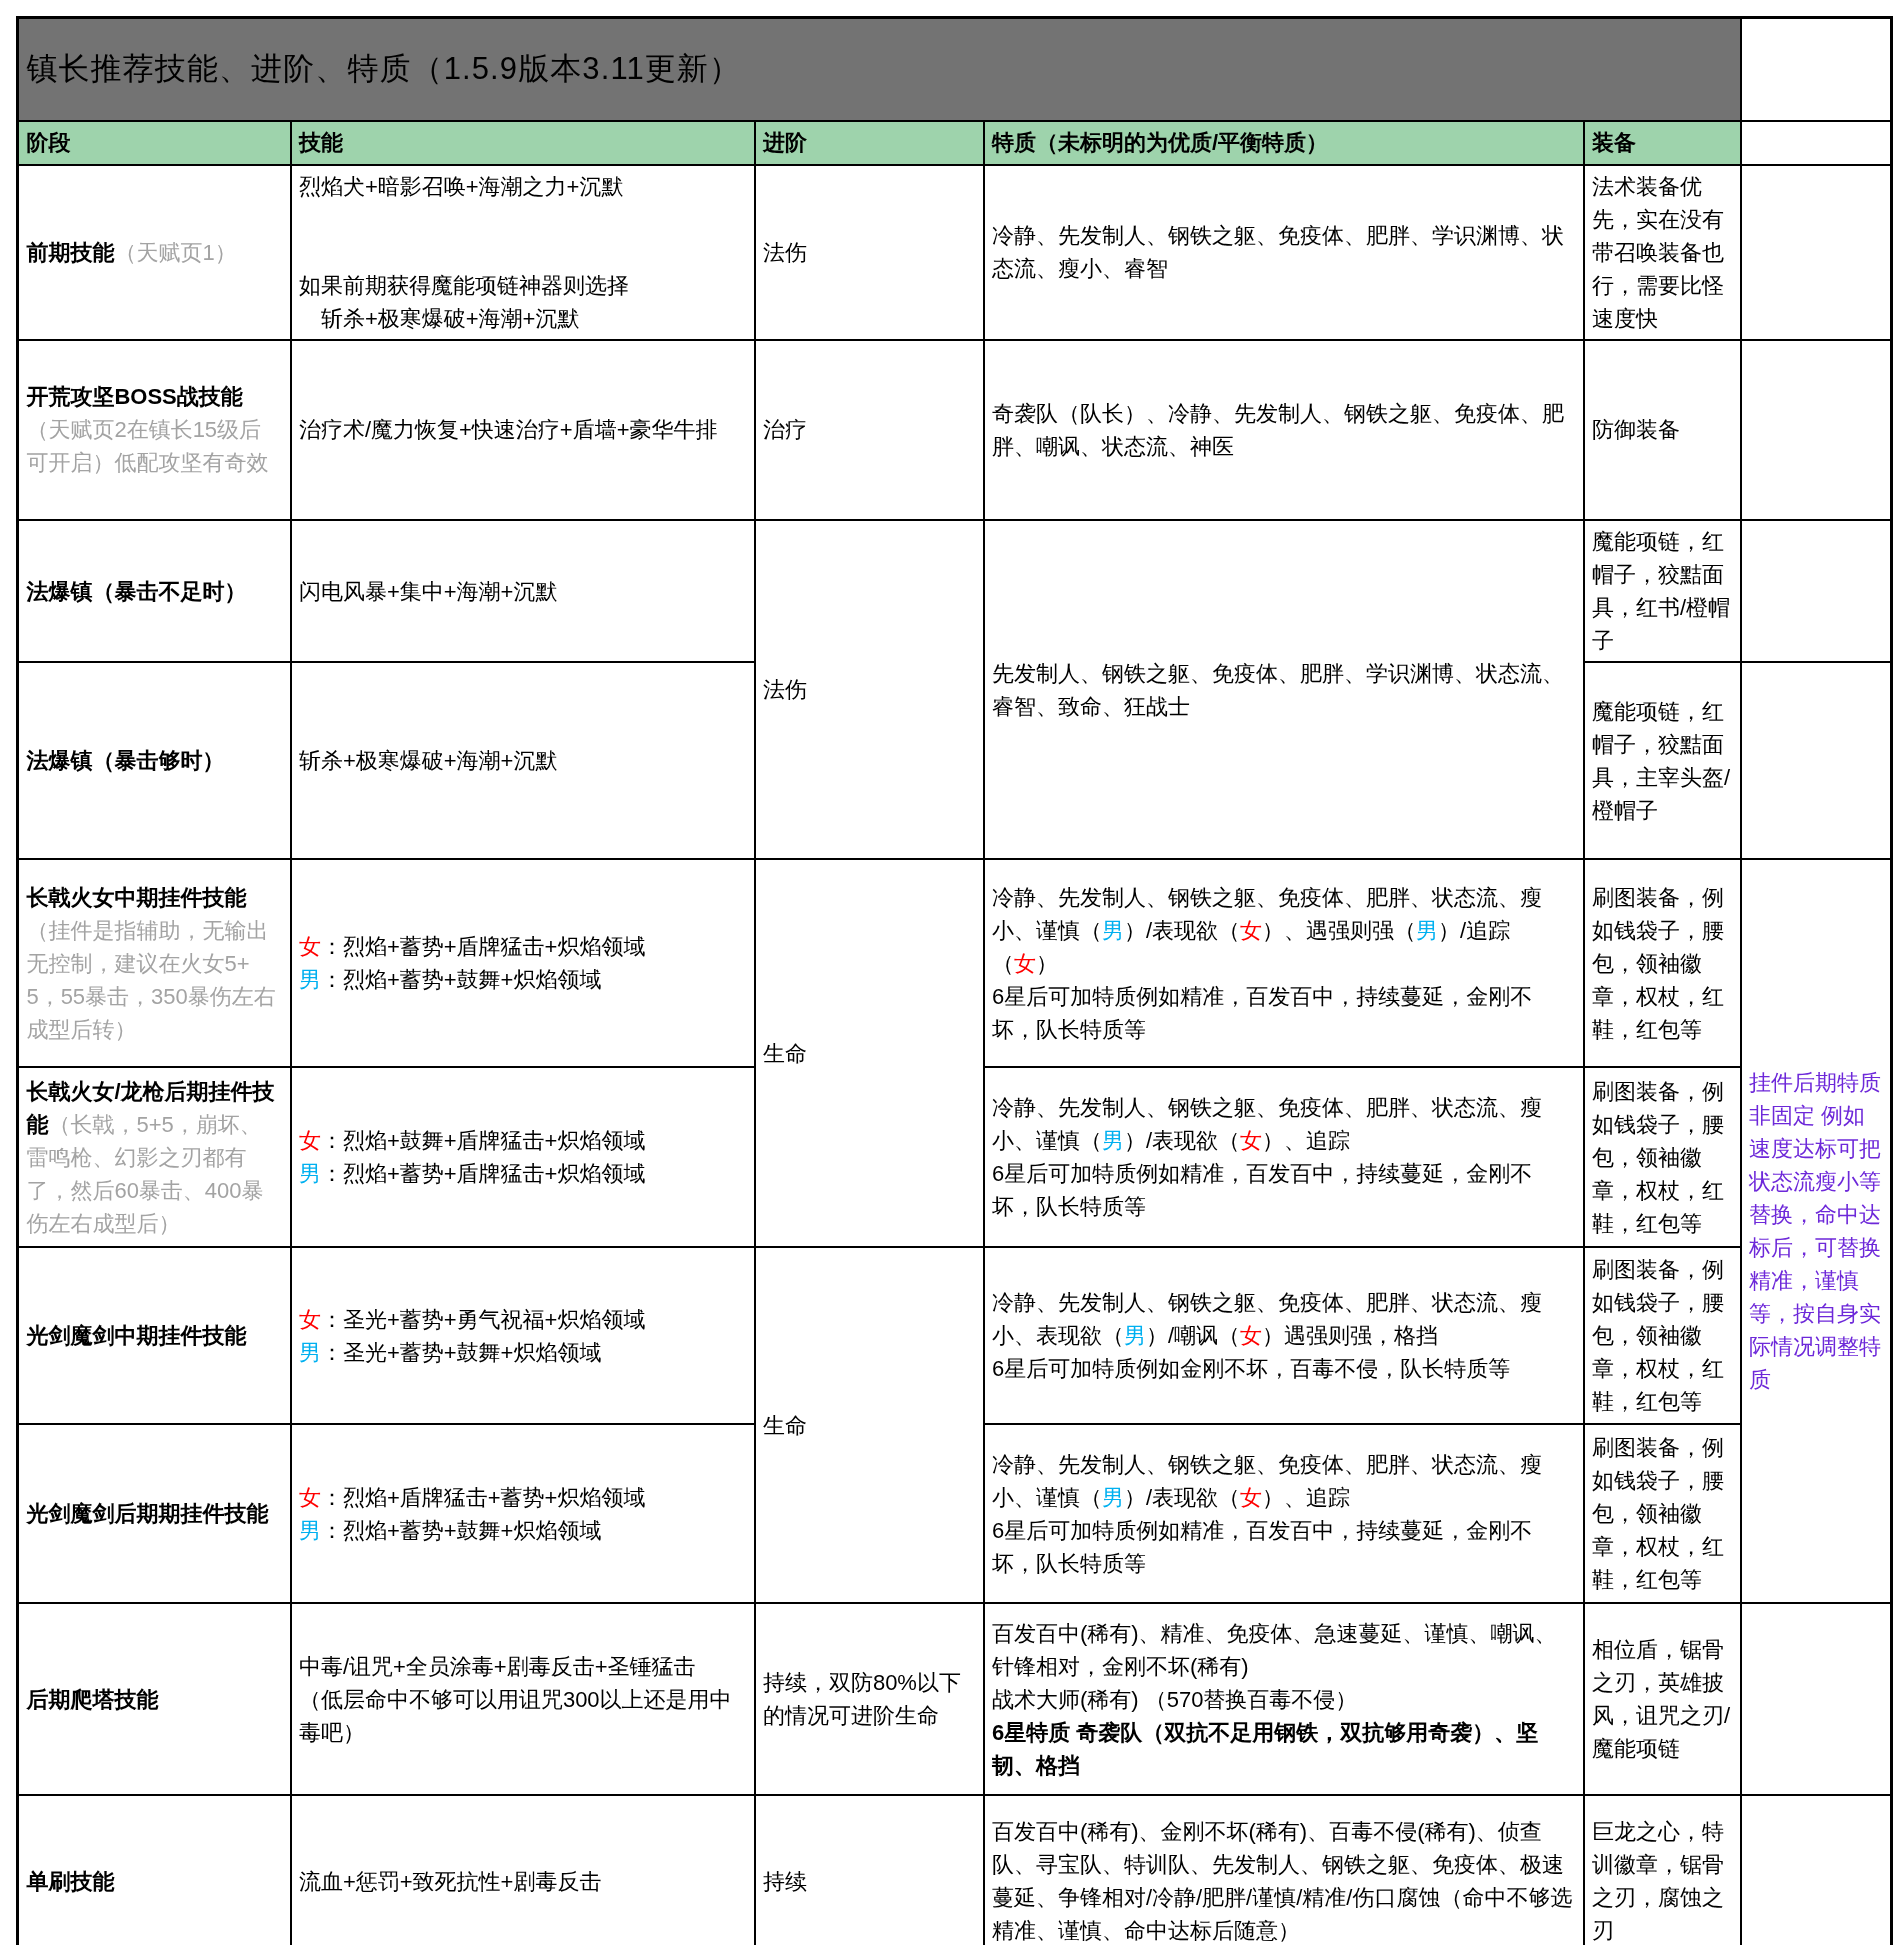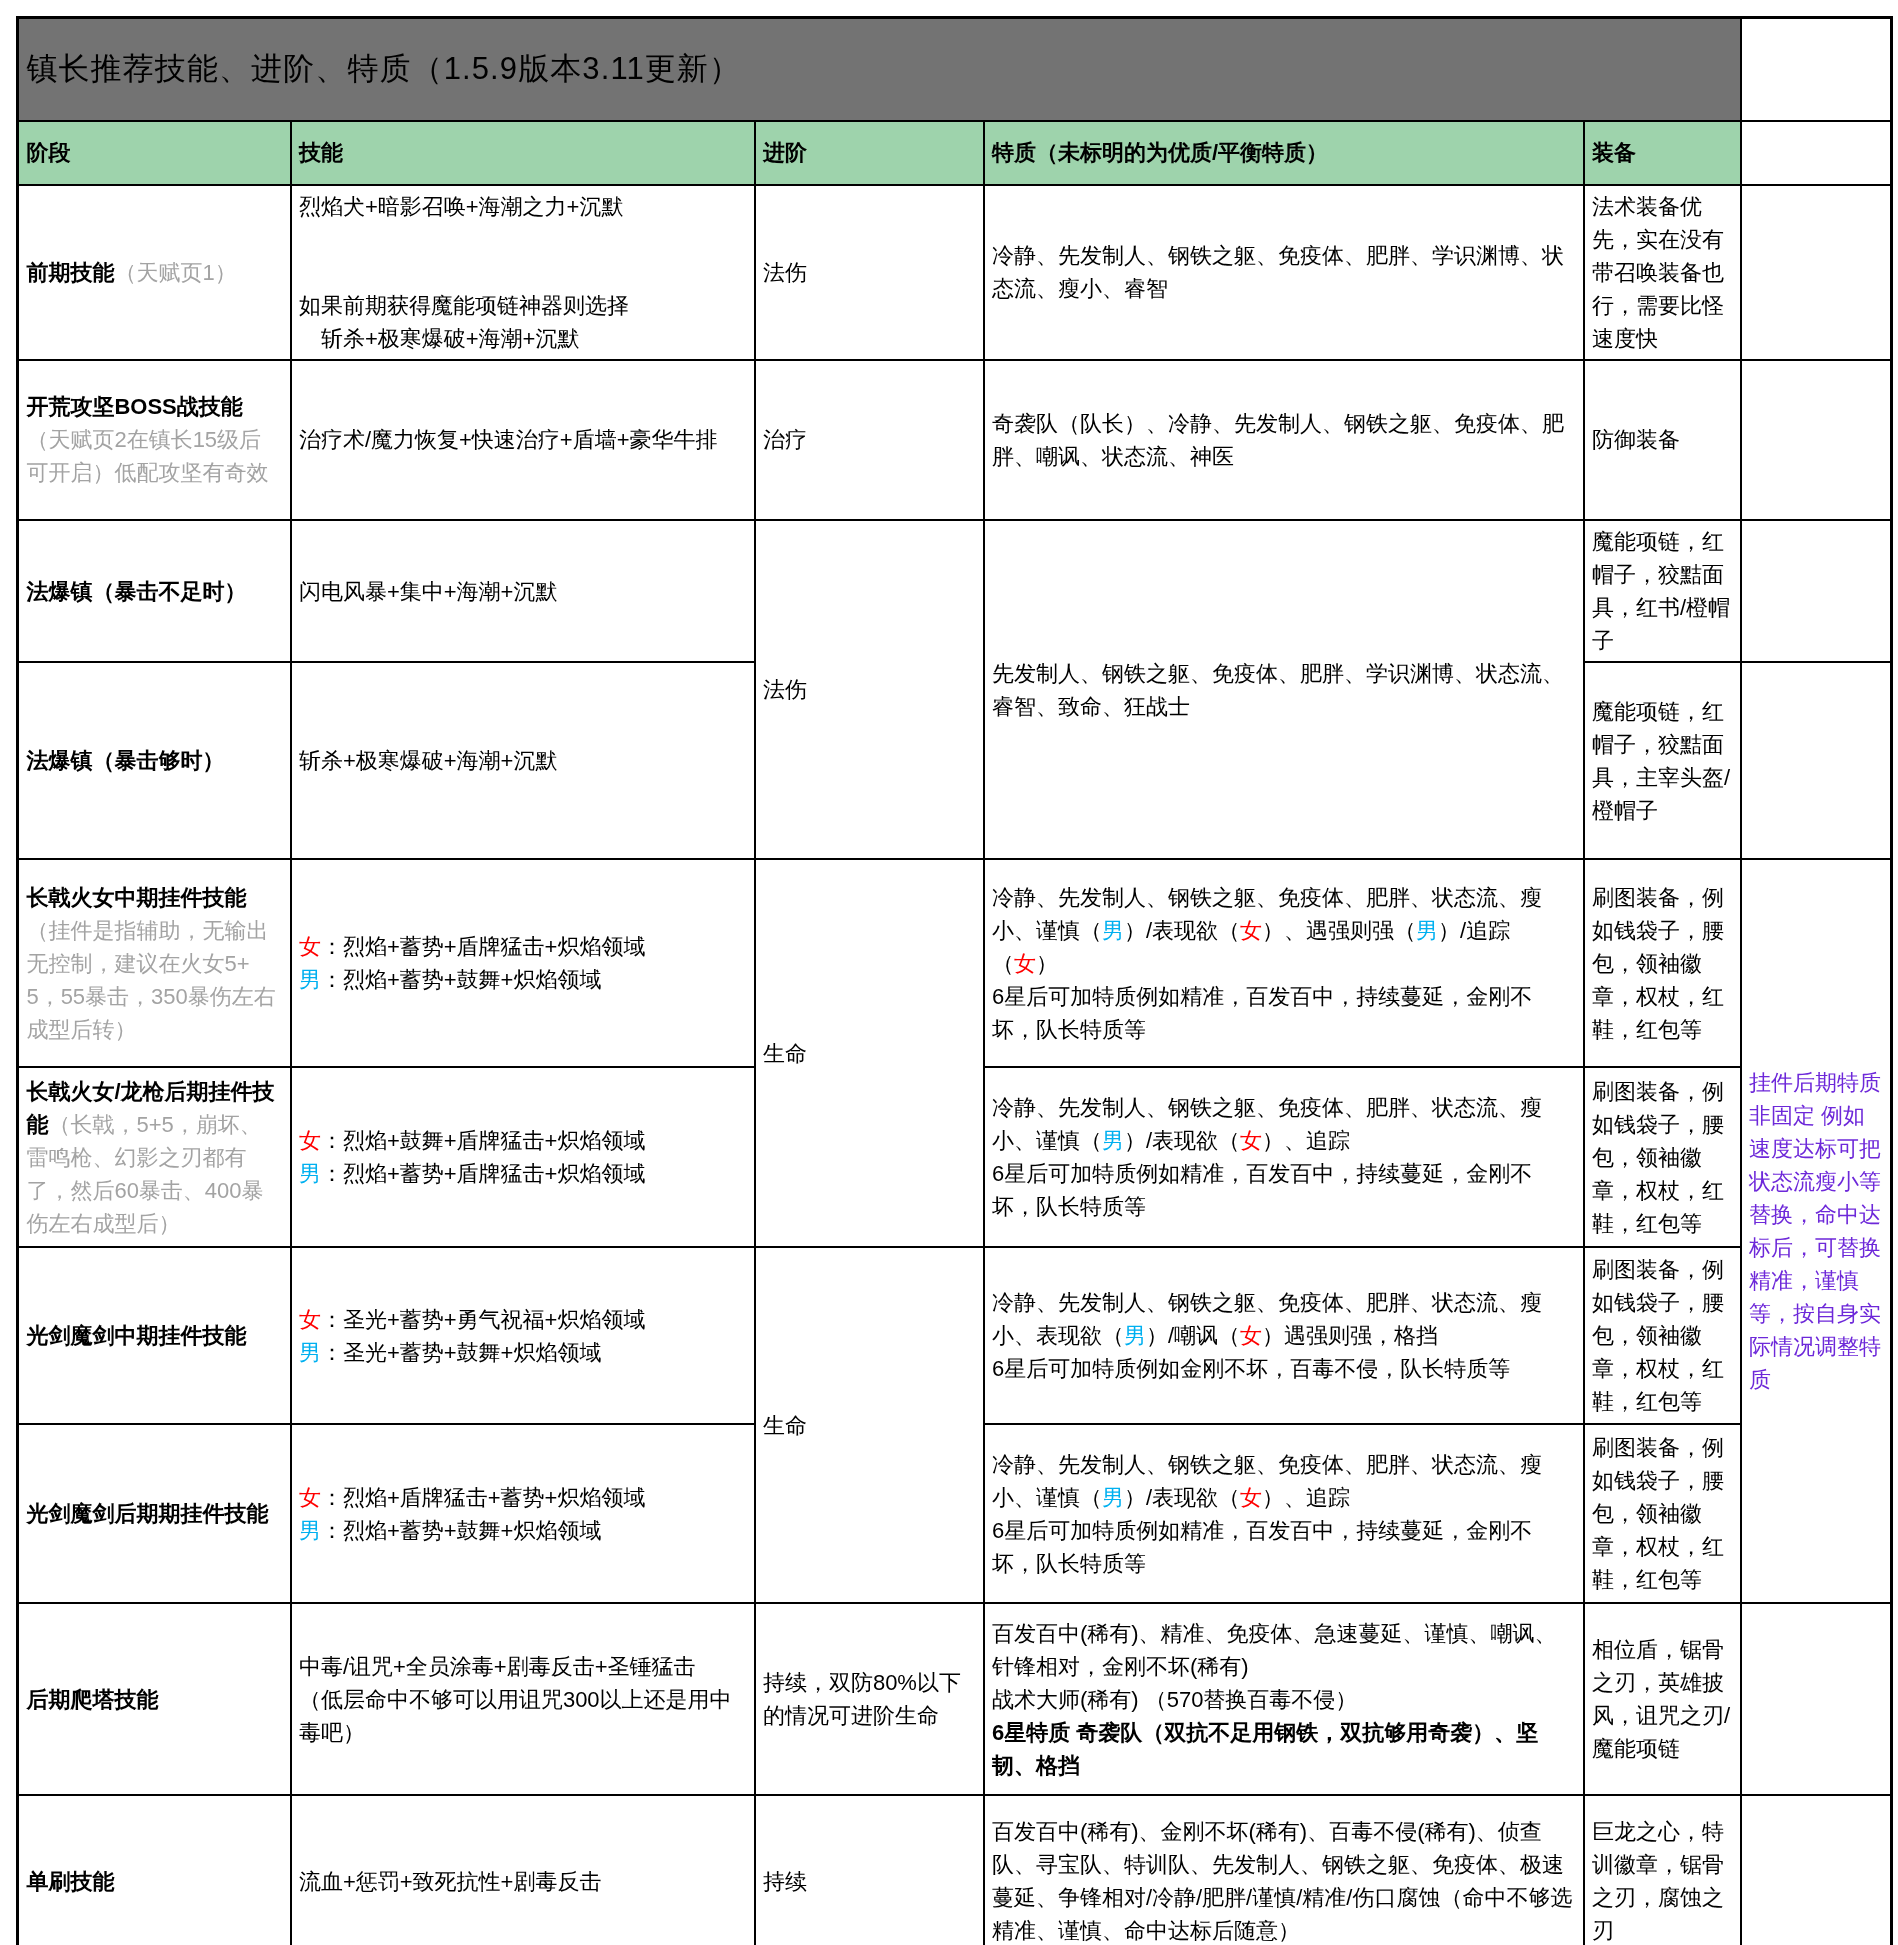--- a/index.html
+++ b/index.html
@@ -13,23 +13,23 @@
     border:2.1px solid #000;
     vertical-align:middle;
     padding:4.2px 7.4px;
     font-size:22px;
     line-height:1.5;
     color:#000;
     word-break:break-all;
     overflow:hidden;
   }
   .tr-title{height:103px}
-  .tr-head{height:64px}
+  .tr-head{height:44px}
   .tr-r1{height:175px}
-  .tr-r2{height:160px}
+  .tr-r2{height:180px}
   .tr-r3{height:135px}
   .tr-r4{height:197px}
   .tr-r5{height:208px}
   .tr-r6{height:180px}
   .tr-r7{height:177px}
   .tr-r8{height:179px}
   .tr-r9{height:192px}
   .tr-r10{height:172px}
   td.title-cell{
     background:#737373;text-align:left;

